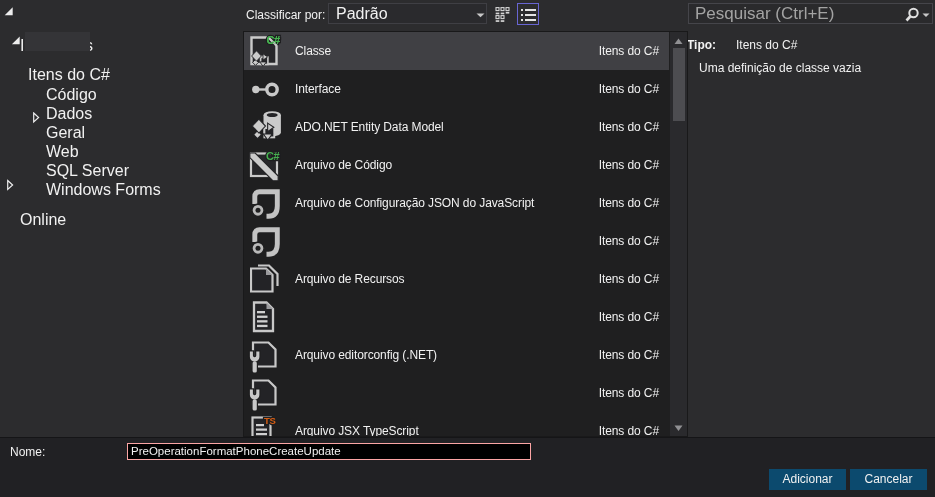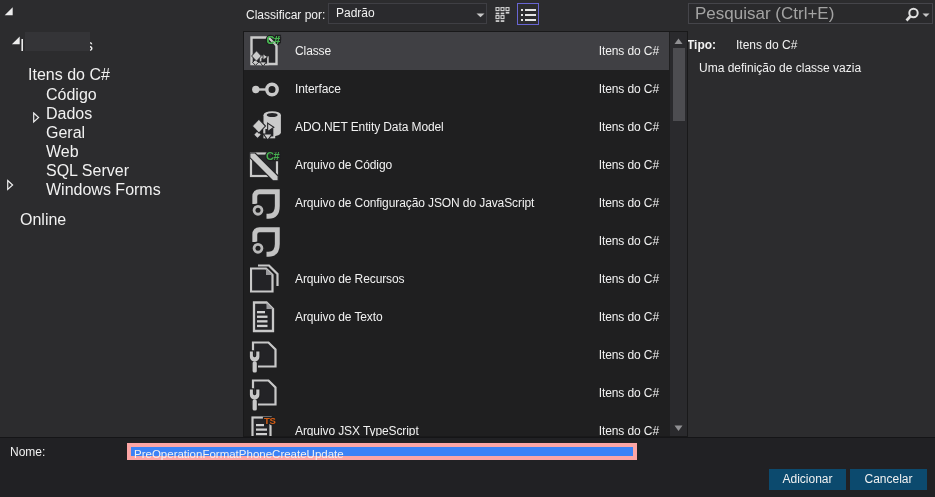--- a/index.html
+++ b/index.html
@@ -37,21 +37,21 @@
 <div class="treelbl" style="left:20px;top:179px;text-align:center;">Online</div>
 <svg class="abs" style="left:32px;top:112px" width="10" height="12">
   <polygon points="1.7,1 6.6,5.5 1.7,10" fill="none" stroke="#ededed" stroke-width="1.2"></polygon>
 </svg>
 <svg class="abs" style="left:6px;top:179px" width="10" height="13">
   <polygon points="1.7,1.5 6.6,6 1.7,10.5" fill="none" stroke="#ededed" stroke-width="1.2"></polygon>
 </svg>
 
 <div class="abs t12" style="left:246px;top:8px;">Classificar por:</div>
 <div class="abs" style="left:328px;top:3px;width:159px;height:21px;background:#2a2a2d;border:1px solid #3f3f44;">
-  <span style="position:absolute;left:7px;top:2px;font-size:12px;line-height:15px;">Padrão</span>
+  <span style="position:absolute;left:7px;top:2px;font-size:16px;line-height:15px;">Padrão</span>
   <svg style="position:absolute;left:147px;top:9px" width="9" height="5">
       <polygon points="0.5,0.5 8.5,0.5 4.5,4.2" fill="#c8c8c8"></polygon>
     </svg>
 </div>
 <svg class="abs" style="left:495px;top:6px" width="16" height="16">
   <g fill="none" stroke="#d4d4d4" stroke-width="1.1">
     <rect x="1" y="1.6" width="3" height="3"></rect>
       <rect x="6" y="1.6" width="3" height="3"></rect>
       <rect x="11" y="1.6" width="3" height="3"></rect>
     <rect x="1" y="9.6" width="3" height="3"></rect>
@@ -185,32 +185,32 @@
     <svg class="ricon" width="32" height="32">
       <path d="M4,1.5 H16.5 L23,8 V30 H4 Z" fill="#232326" stroke="#c8c8c8" stroke-width="2.3"></path>
       <polygon points="16.5,1.5 16.5,8 23,8" fill="#9a9a9d"></polygon>
       <g fill="#d0d0d0">
         <rect x="7" y="10" width="8" height="2.3"></rect>
         <rect x="7" y="14.6" width="10.5" height="2.3"></rect>
         <rect x="7" y="19.2" width="10.5" height="2.3"></rect>
         <rect x="7" y="23.8" width="10.5" height="2.3"></rect>
       </g>
     </svg>
-    <span class="rlabel">Arquivo de Texto</span>
       <span class="rright">Itens do C#</span>
   </div>
 
   <div class="row" style="top:304px;">
     <svg class="ricon" style="left:2px" width="34" height="34">
       <path d="M7,3.5 H22.5 L29.5,10.5 V27.5 H7 Z" fill="#232326" stroke="#c8c8c8" stroke-width="2.2"></path>
       <path d="M3.9,12.4 V18 A4.75,4.75 0 1 0 13.4,18 V12.4 H10.3 V16.5 A1.7,1.7 0 0 1 6.9,16.5 V12.4 Z" fill="none" stroke="#1f1f20" stroke-width="2.4"></path>
       <rect x="6.6" y="22.5" width="4.2" height="11" rx="1.6" fill="none" stroke="#1f1f20" stroke-width="2.4"></rect>
       <rect x="6.6" y="22.5" width="4.2" height="11" rx="1.6" fill="#c8c8c8"></rect>
       <path d="M3.9,12.4 V18 A4.75,4.75 0 1 0 13.4,18 V12.4 H10.3 V16.5 A1.7,1.7 0 0 1 6.9,16.5 V12.4 Z" fill="#c8c8c8"></path>
     </svg>
+    <span class="rlabel">Arquivo editorconfig (.NET)</span>
       <span class="rright">Itens do C#</span>
   </div>
 
   <div class="row" style="top:342px;">
     <svg class="ricon" style="left:2px" width="34" height="34">
       <path d="M7,3.5 H22.5 L29.5,10.5 V27.5 H7 Z" fill="#232326" stroke="#c8c8c8" stroke-width="2.2"></path>
       <path d="M3.9,12.4 V18 A4.75,4.75 0 1 0 13.4,18 V12.4 H10.3 V16.5 A1.7,1.7 0 0 1 6.9,16.5 V12.4 Z" fill="none" stroke="#1f1f20" stroke-width="2.4"></path>
       <rect x="6.6" y="22.5" width="4.2" height="11" rx="1.6" fill="none" stroke="#1f1f20" stroke-width="2.4"></rect>
       <rect x="6.6" y="22.5" width="4.2" height="11" rx="1.6" fill="#c8c8c8"></rect>
       <path d="M3.9,12.4 V18 A4.75,4.75 0 1 0 13.4,18 V12.4 H10.3 V16.5 A1.7,1.7 0 0 1 6.9,16.5 V12.4 Z" fill="#c8c8c8"></path>
@@ -238,17 +238,17 @@
         <polygon points="4.5,0.5 0.5,6 8.5,6" fill="#909093"></polygon>
       </svg>
     <svg style="position:absolute;left:4px;bottom:4px" width="10" height="7">
         <polygon points="0.5,0.5 8.5,0.5 4.5,6" fill="#909093"></polygon>
       </svg>
   </div>
 </div>
 
 <div class="abs" style="left:0;top:437px;width:935px;height:60px;background:#212124;border-top:1px solid #151517;"></div>
 <div class="abs t12" style="left:10px;top:445px;">Nome:</div>
-<div class="abs" style="left:127px;top:443px;width:510px;height:17px;background:#3b82f6;border:4px solid #fca5a5;">
+<div class="abs" style="left:127px;top:443px;width:404px;height:17px;background:#000000;border:1px solid #fca5a5;">
   <span style="position:absolute;left:3px;top:1px;font-size:11.5px;line-height:13px;color:#f1f1f1;">PreOperationFormatPhoneCreateUpdate</span>
 </div>
 <div class="btn" style="left:769px;">Adicionar</div>
 <div class="btn" style="left:850px;">Cancelar</div>
 
 </body></html>

